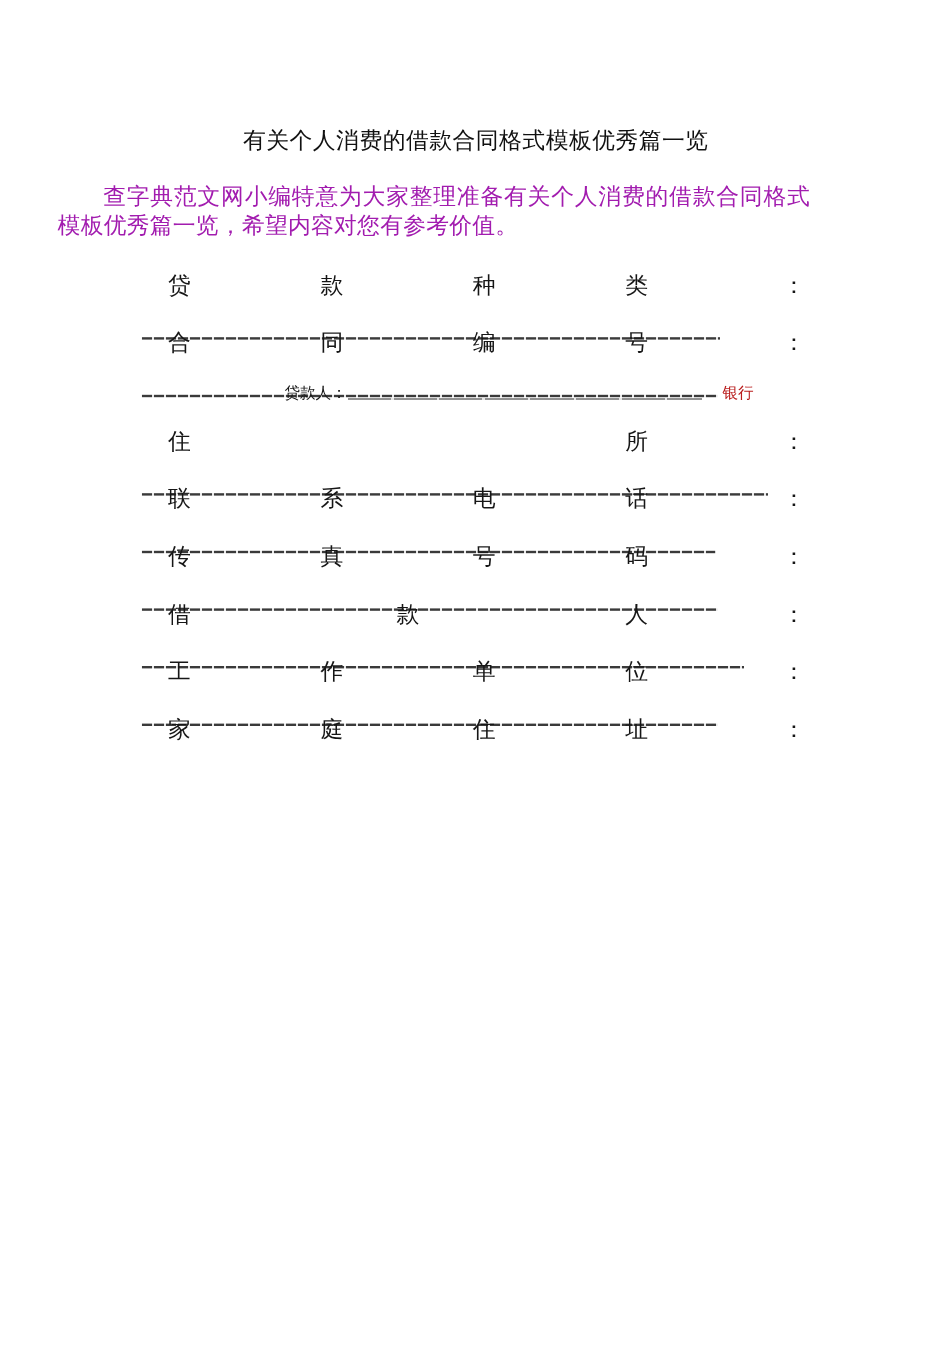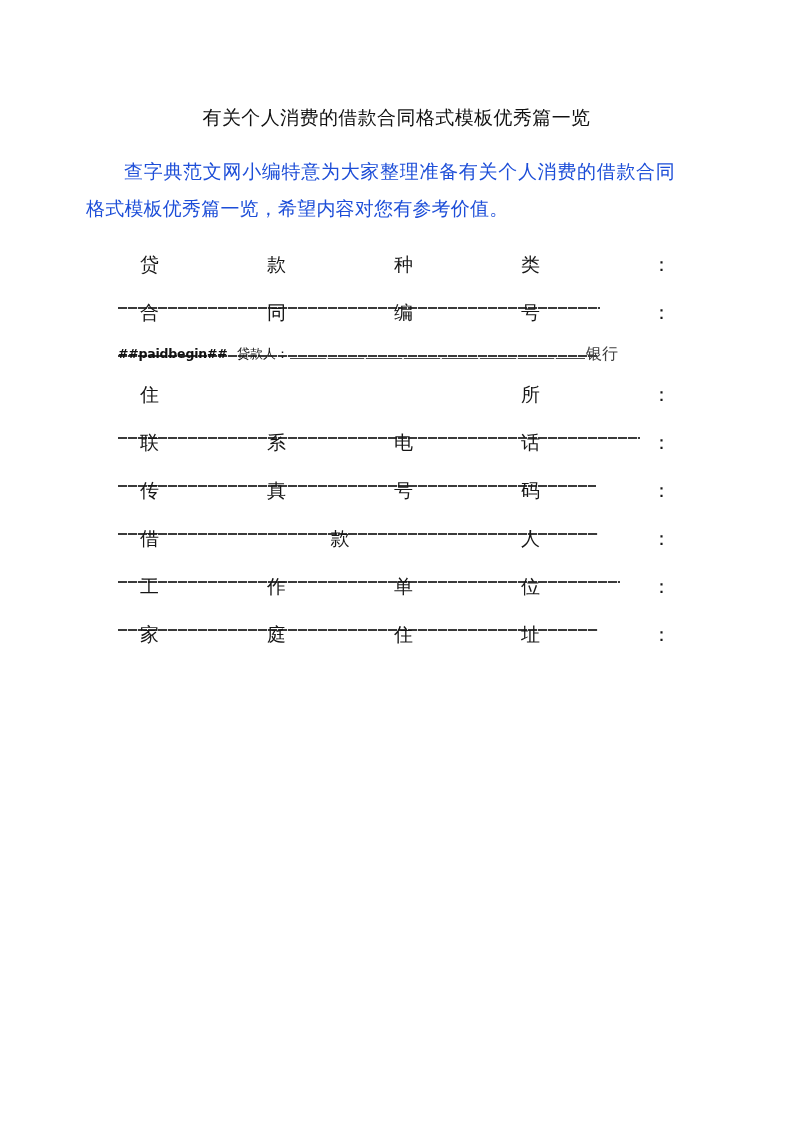--- a/index.html
+++ b/index.html
@@ -34,24 +34,24 @@
     letter-spacing: 0.4px;
     margin: 0;
     padding-top: 106px;
     line-height: 1.3;
     font-weight: 400;
   }
 
   
   .intro {
     margin: 0;
-    padding: 0 118px 0 86px;
-    font-size: 19px;
-    line-height: 37px;
-    color: #1d4ed8;
+    padding: 0 118px 0 48px;
+    font-size: 19px;
+    line-height: 24px;
+    color: #a21caf;
     text-align: justify;
     text-justify: inter-ideograph;
     text-indent: 2em;
     padding-top: 22px;
     letter-spacing: 0.2px;
   }
 
   
   .form-area {
     padding-top: 14px;
@@ -143,24 +143,24 @@
     background: repeating-linear-gradient(
       to right,
       #4a4a4a 0px,
       #4a4a4a 36px,
       #d8d8d8 36px,
       #d8d8d8 38px
     );
   }
   .paid-bank {
     position: absolute;
-    left: 586px;
-    top: 0;
-    font-size: 16px;
-    color: #404040;
+    left: 602px;
+    top: 0;
+    font-size: 13px;
+    color: #b91c1c;
     line-height: 34px;
   }
 </style>
 </head>
 <body>
 
 <div class="page">
 
   <h1 class="doc-title">有关个人消费的借款合同格式模板优秀篇一览</h1>
 
@@ -184,21 +184,20 @@
           <span>合</span>
           <span>同</span>
           <span>编</span>
           <span>号</span>
         </div>
       <div class="field-colon">：</div>
       <div class="field-rule" style="width: 480px;"></div>
     </div>
 
     <div class="paid-row">
-      <span class="paid-tag">##paidbegin##</span>
       <span class="paid-lender-label">贷款人：</span>
       <span class="paid-blank"></span>
       <span class="paid-bank">银行</span>
     </div>
 
     <div class="field-row">
       <div class="field-label">
           <span>住</span>
           <span>所</span>
         </div>

